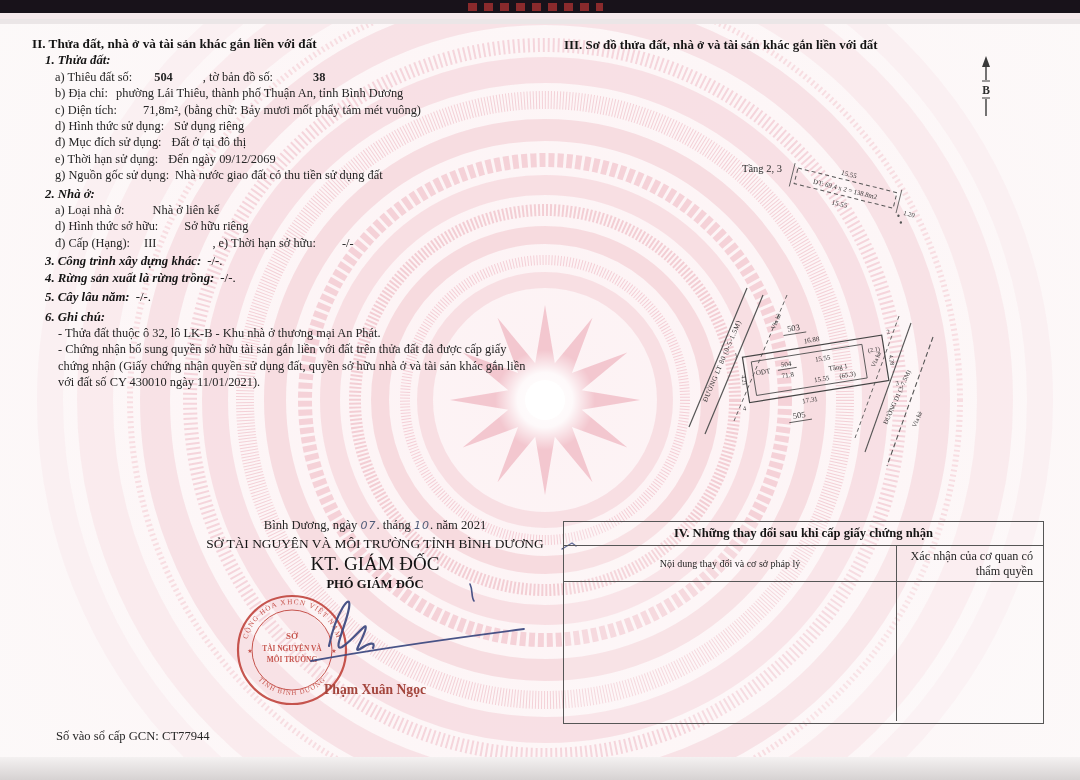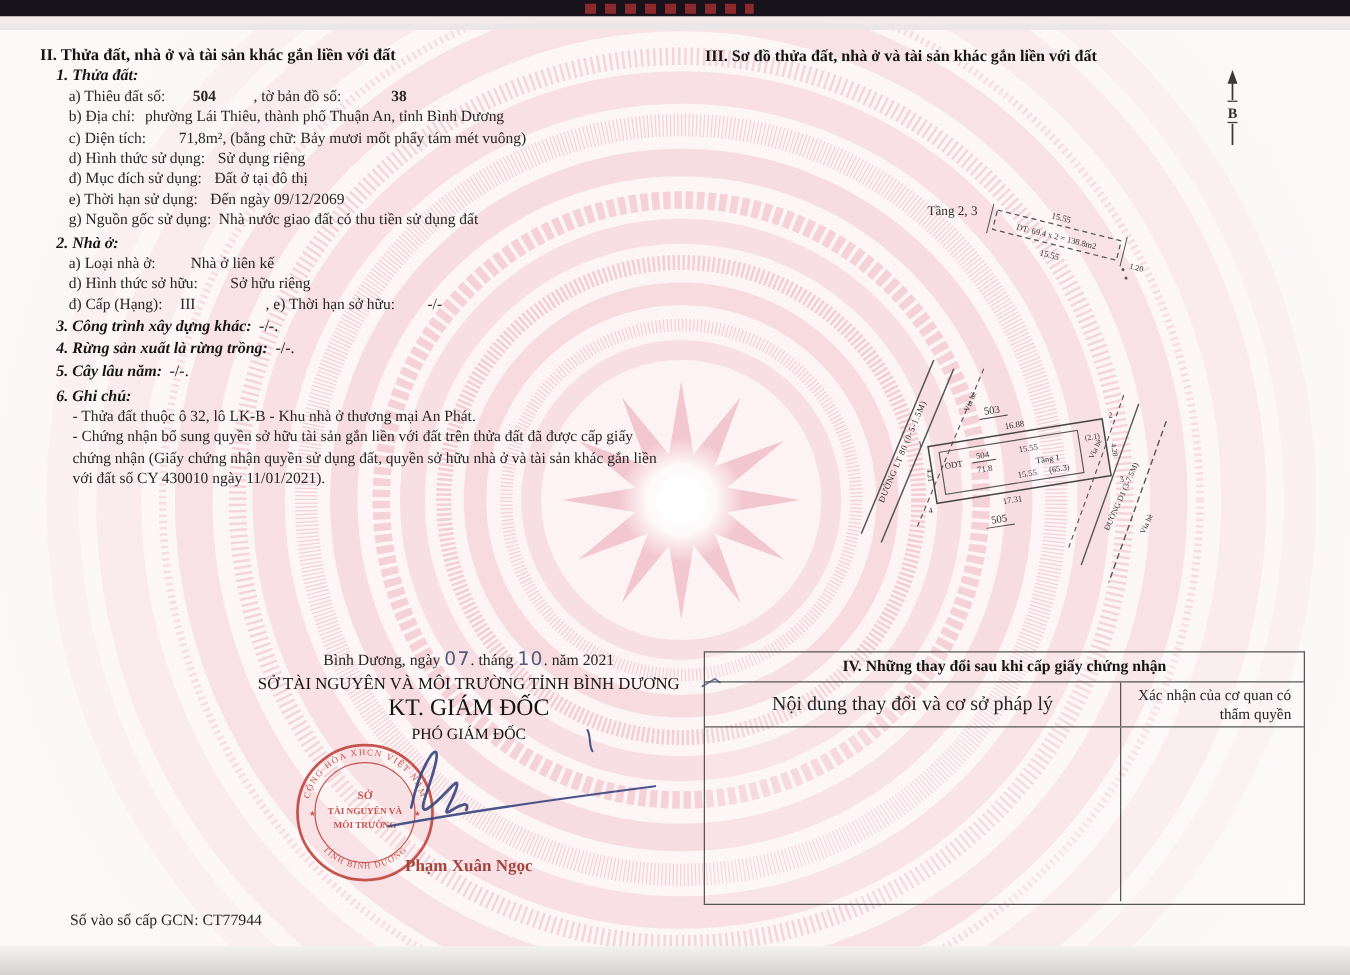--- a/index.html
+++ b/index.html
@@ -27,34 +27,34 @@
   .g6{margin-left:6px}.g8{margin-left:8px}.g10{margin-left:10px}.g14{margin-left:14px}
   .g22{margin-left:22px}.g26{margin-left:26px}.g28{margin-left:28px}.g30{margin-left:30px}
   .g40{margin-left:40px}.g56{margin-left:56px}.g110{margin-left:110px}
   .mt2{margin-top:2px}.mt3{margin-top:3px}
 
   .sec3-h{position:absolute;left:564px;top:38px;width:470px;font-weight:bold;
           font-size:12.9px;color:#141414;z-index:3}
 
   .sig{position:absolute;left:140px;top:518px;width:470px;text-align:center;z-index:3}
   .sig .date{font-size:12.6px}
-  .sig .hand{font-family:"DejaVu Sans",sans-serif;color:#4f5b78;
-             font-size:15px;letter-spacing:1px}
+  .sig .hand{font-family:"DejaVu Sans",sans-serif;font-style:italic;color:#4f5b78;
+             font-size:11px;letter-spacing:1px}
   .sig .org{font-weight:normal;font-size:13.4px;margin-top:3px;color:#141414}
   .sig .kt{font-weight:normal;font-size:19px;margin-top:1px;color:#141414}
-  .sig .pho{font-weight:normal;font-size:12.6px;margin-top:2px;color:#141414}
+  .sig .pho{font-weight:bold;font-size:12.6px;margin-top:2px;color:#141414}
   .sig .name{font-weight:bold;font-size:13.6px;color:#a3453c;margin-top:90px}
 
   .tbl{position:absolute;left:563px;top:521px;width:479px;height:201px;
        border:1.4px solid #565656;z-index:3;background:rgba(255,255,255,0.18)}
   .tbl .thead{height:23px;line-height:23px;text-align:center;font-weight:bold;
        font-size:12.6px;border-bottom:1.2px solid #565656;color:#141414}
   .tbl .cols{display:flex;height:35px;border-bottom:1.2px solid #565656}
   .tbl .c1{width:332px;border-right:1.2px solid #565656;display:flex;align-items:center;
-       justify-content:center;font-size:16px}
+       justify-content:center;font-size:10px}
   .tbl .c2{flex:1;display:flex;align-items:center;justify-content:center;text-align:right;
        font-size:12.2px;padding:0 10px;line-height:14.5px}
   .tbl .tbody{display:flex;height:139px}
   .tbl .b1{width:332px;border-right:1.2px solid #565656}
   .tbl .b2{flex:1}
 
   .footer{position:absolute;left:56px;top:729px;font-size:12.6px;z-index:3}
 </style>
 </head>
 <body>

